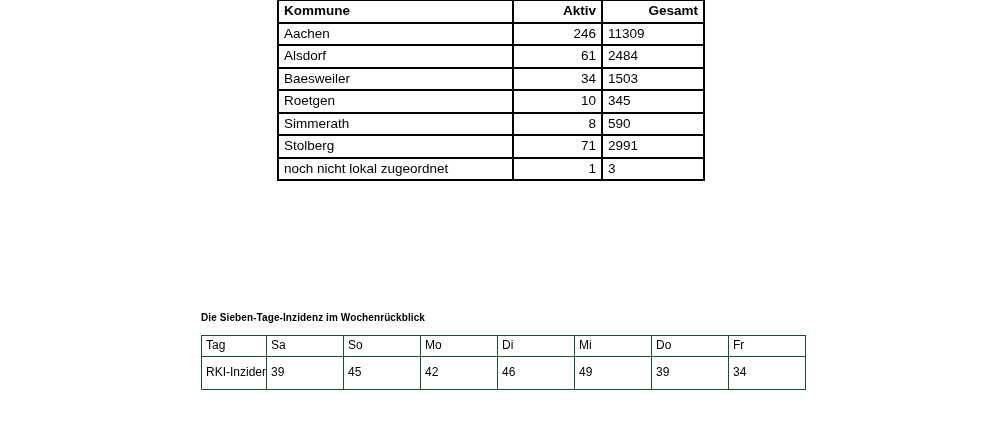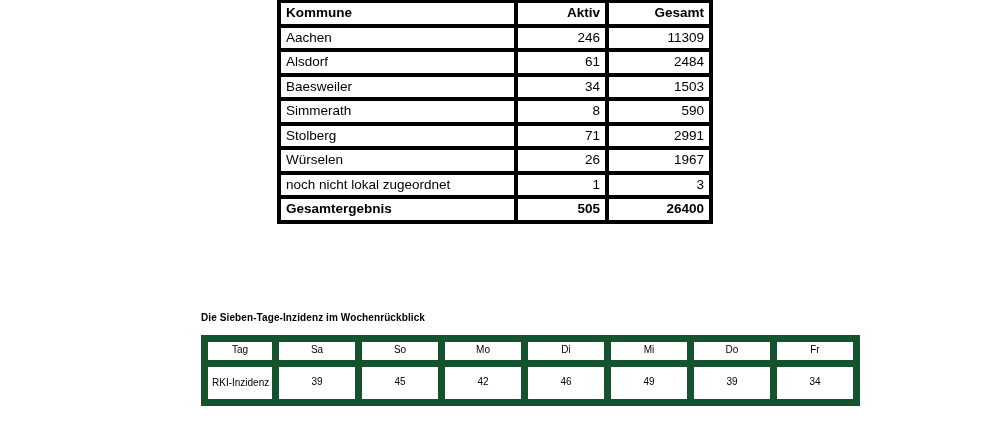--- a/index.html
+++ b/index.html
@@ -23,33 +23,33 @@
     top: -1px;
     width: 390px;
   }
   table.grid {
     border-collapse: collapse;
     table-layout: fixed;
     width: 100%;
     background: #ffffff;
   }
   table.grid td, table.grid th {
-    border: 4px solid #000000;
+    border: 2px solid #000000;
     font-weight: normal;
     font-size: 13.5px;
     line-height: 1;
     padding: 3px 5px 4px 5px;
     height: 13px;
     vertical-align: middle;
     white-space: nowrap;
     overflow: hidden;
   }
   .col-name  { width: 223px; text-align: left; }
   .col-aktiv { width: 77px;  text-align: right; }
-  .col-ges   { width: 90px;  text-align: right; }
+  .col-ges   { width: 90px;  }
 
   tr.hdr td, tr.total td { font-weight: bold; }
   tr.hdr td.col-aktiv, tr.hdr td.col-ges { text-align: right; }
   tr.total td { border-top-width: 2px; }
   tr.total td.col-name { font-weight: bold; }
 
   
   #inzidenz-heading {
     position: absolute;
     left: 201px;
@@ -68,26 +68,25 @@
     top: 335px;
     width: 533px;
   }
   table.grid2 {
     border-collapse: collapse;
     table-layout: fixed;
     width: 100%;
     background: #ffffff;
   }
   table.grid2 td {
-    border: 7px solid #14532d;
-    font-size: 10px;
+    border: 1px solid #14532d;
+    font-size: 12px;
     font-weight: normal;
     line-height: 1.08;
     padding: 3px 4px 4px 4px;
-    text-align: center;
     vertical-align: middle;
     white-space: nowrap;
     overflow: hidden;
   }
   td.rowlabel {
     width: 56px;
     text-align: left;
     padding-left: 2px;
     padding-right: 2px;
     white-space: normal;
@@ -117,43 +116,38 @@
           <td class="col-name">Alsdorf</td>
           <td class="col-aktiv">61</td>
           <td class="col-ges">2484</td>
         </tr>
         <tr>
           <td class="col-name">Baesweiler</td>
           <td class="col-aktiv">34</td>
           <td class="col-ges">1503</td>
         </tr>
         <tr>
+          <td class="col-name">Roetgen</td>
+          <td class="col-aktiv">10</td>
+          <td class="col-ges">345</td>
+        </tr>
+        <tr>
           <td class="col-name">Simmerath</td>
           <td class="col-aktiv">8</td>
           <td class="col-ges">590</td>
         </tr>
         <tr>
           <td class="col-name">Stolberg</td>
           <td class="col-aktiv">71</td>
           <td class="col-ges">2991</td>
         </tr>
         <tr>
-          <td class="col-name">Würselen</td>
-          <td class="col-aktiv">26</td>
-          <td class="col-ges">1967</td>
-        </tr>
-        <tr>
           <td class="col-name">noch nicht lokal zugeordnet</td>
           <td class="col-aktiv">1</td>
           <td class="col-ges">3</td>
-        </tr>
-        <tr class="total">
-          <td class="col-name">Gesamtergebnis</td>
-          <td class="col-aktiv">505</td>
-          <td class="col-ges">26400</td>
         </tr>
       </tbody>
   </table>
 </div>
 
 <div id="inzidenz-heading">Die Sieben-Tage-Inzidenz im Wochenrückblick</div>
 
 <div id="inzidenz-table-wrap">
   <table class="grid2">
     <tbody id="inzidenz-body">

